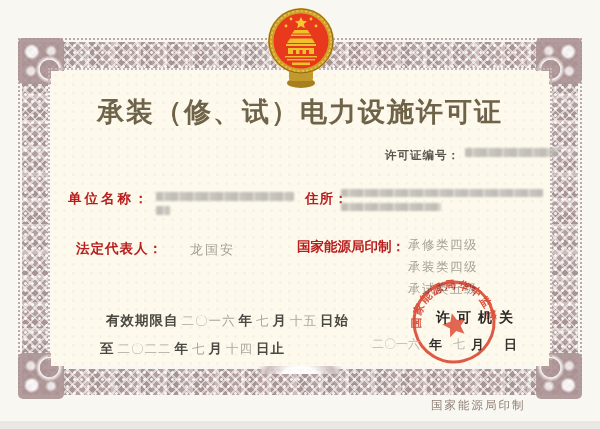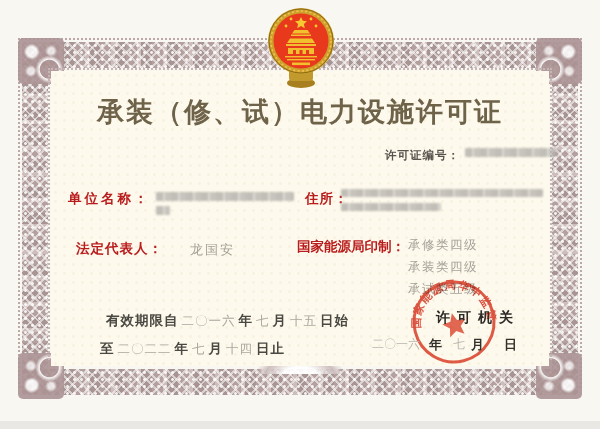--- a/index.html
+++ b/index.html
@@ -181,14 +181,15 @@
   <div class="authority">许可机关</div>
 
   <div class="seal-date">
     <span class="sd-gray" style="left:372px;">二〇一六</span>
     <span class="sd-dark" style="left:429px;">年</span>
     <span class="sd-gray" style="left:453px;">七</span>
     <span class="sd-dark" style="left:471px;">月</span>
     <span class="sd-dark" style="left:504px;">日</span>
   </div>
 
+  <div class="footer">国家能源局印制</div>
 
 </div>
 
 </body></html>

